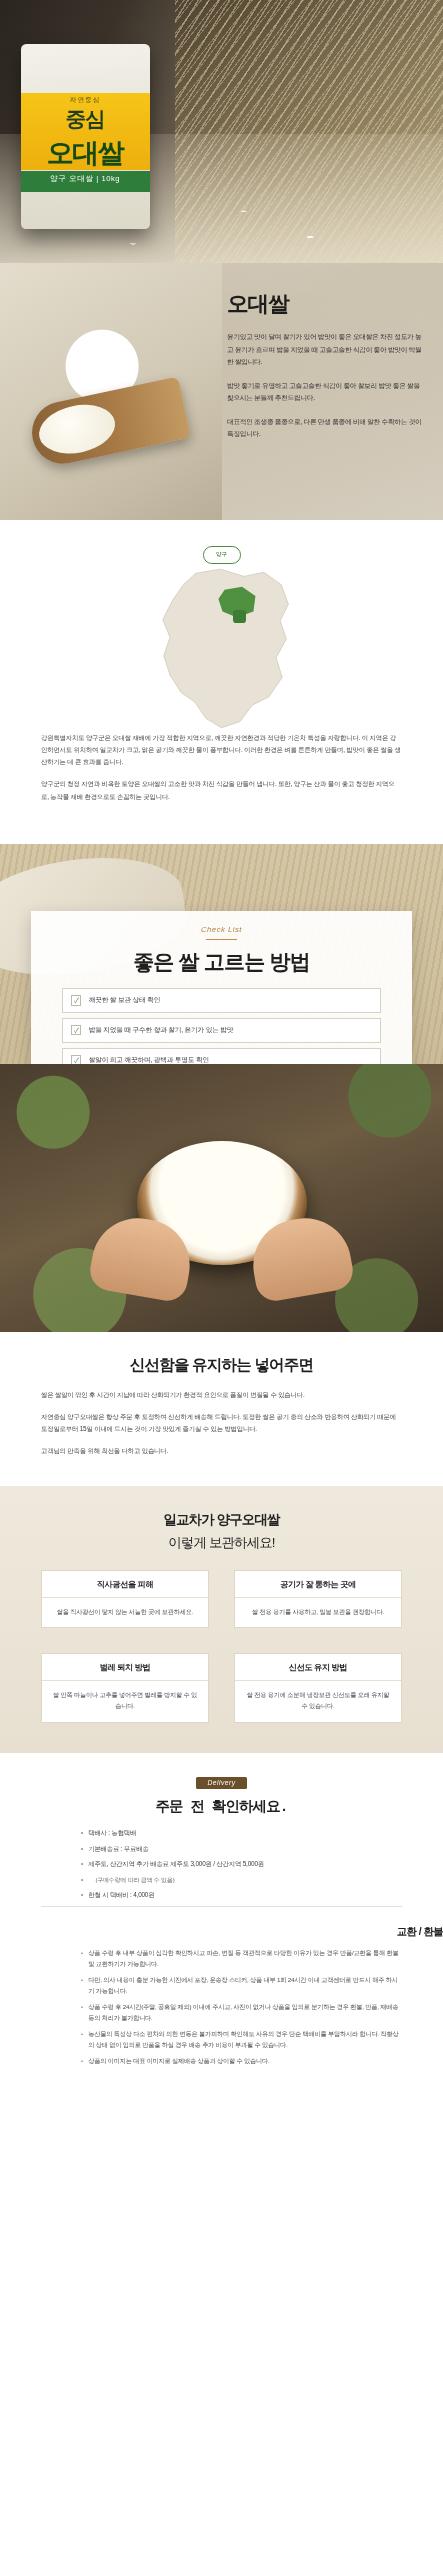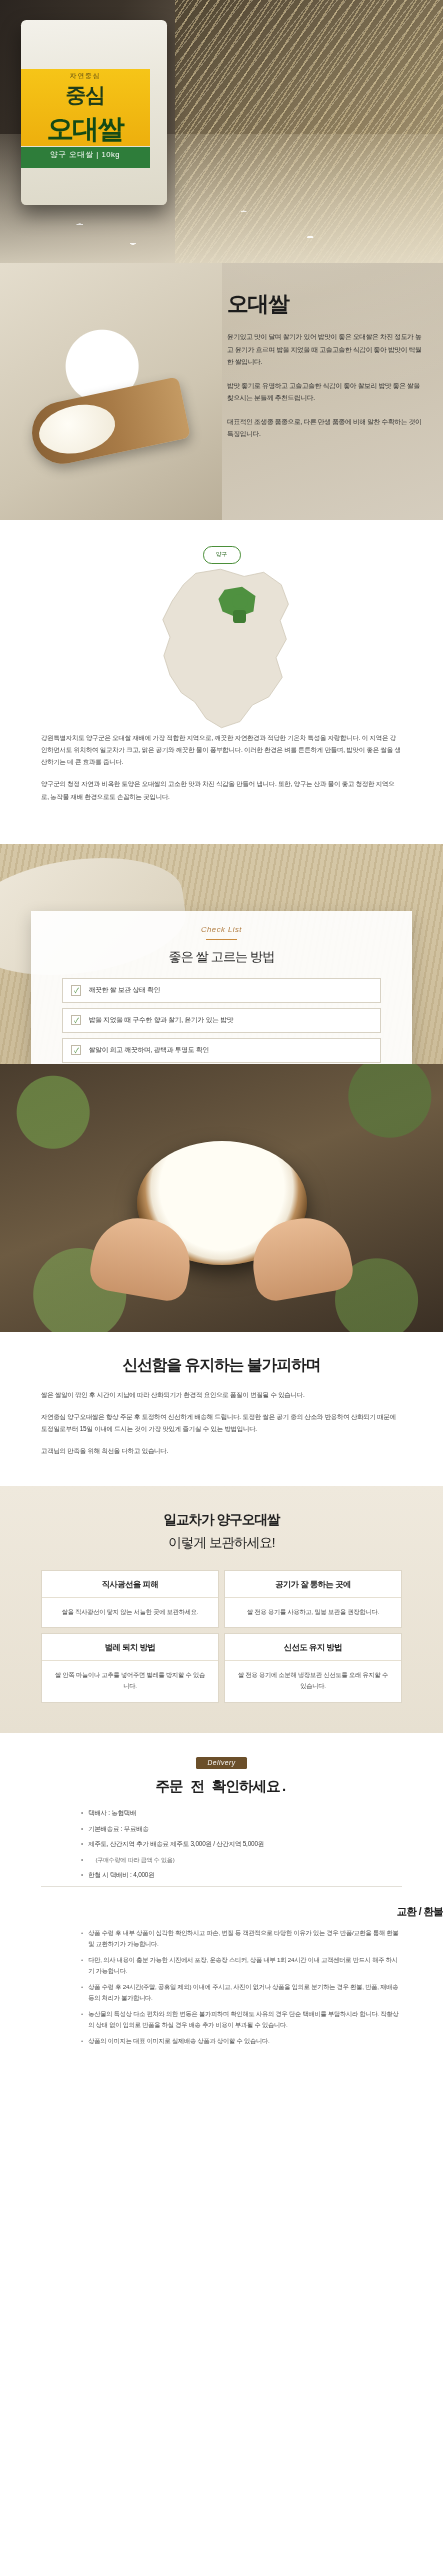--- a/index.html
+++ b/index.html
@@ -38,21 +38,21 @@
   .rice-scatter {
     position:absolute; left:0; bottom:0; width:443px; height:129px;
     background:
       radial-gradient(ellipse at 18% 70%, rgba(255,255,255,.9) 0 3.1px, rgba(255,255,255,0) 3.6px),
       radial-gradient(ellipse at 30% 85%, rgba(255,255,255,.85) 0 2.6px, rgba(255,255,255,0) 3.1px),
       radial-gradient(ellipse at 55% 60%, rgba(255,255,255,.8) 0 2.6px, rgba(255,255,255,0) 3.1px),
       radial-gradient(ellipse at 70% 80%, rgba(255,255,255,.9) 0 3.1px, rgba(255,255,255,0) 3.6px),
       linear-gradient(180deg, rgba(225,214,190,.2), rgba(232,224,204,.85));
   }
   .pack {
-    position:absolute; left:20.6px; top:20px; width:146px; height:185px;
+    position:absolute; left:20.6px; top:44px; width:129px; height:185px;
     border-radius:5.2px;
     background:linear-gradient(175deg,#f3f1ea 0%,#e9e6da 40%,#ddd9c9 100%);
     box-shadow:0 9.3px 20.6px rgba(0,0,0,.45);
     overflow:hidden;
   }
   .pack-band {
     position:absolute; left:0; top:49px; width:129px; height:77px;
     background:linear-gradient(180deg,#f6c518,#edaf0d);
   }
   .pack-green {
@@ -145,21 +145,21 @@
   .check-card {
     position:absolute; left:31px; top:67px; width:381px; padding:14.4px 0 17.5px 0;
     background:rgba(255,255,255,.93);
     box-shadow:0 5.2px 15.5px rgba(0,0,0,.18);
     text-align:center;
   }
   .check-eyebrow {
     font-size:7.7px; color:#b07b3f; font-style:italic; letter-spacing:0.5px; margin-bottom:2.1px;
   }
   .check-rule { width:31px; height:1px; background:#c98b3f; margin:4.1px auto 8.2px auto; }
-  .check-title { font-size:13px; font-weight:normal; color:#1f1f1f; letter-spacing:-0.8px; margin-bottom:12.4px; }
+  .check-title { font-size:21px; font-weight:bold; color:#1f1f1f; letter-spacing:-0.8px; margin-bottom:12.4px; }
   .check-list { width:319px; margin:0 auto; text-align:left; }
   .check-item {
     display:flex; align-items:center; gap:7.2px;
     border:0.5px solid #d8d2c4; background:#fff;
     padding:6.2px 8.2px; margin-bottom:5.2px;
     font-size:6.7px; color:#333; letter-spacing:-0.2px;
   }
   .check-box {
     width:10.3px;height:10.3px;border:0.5px solid #c0b9a8; display:flex;align-items:center;justify-content:center;
     color:#4f9140; font-size:7.2px; flex:0 0 auto;
@@ -202,21 +202,21 @@
 
   
   .store-sec {
     background:linear-gradient(180deg,#efe9dd 0%,#e7e0d1 100%);
     padding:25px 0 30px 0; text-align:center;
   }
   .store-kicker { font-size:13.4px; font-weight:bold; color:#232323; letter-spacing:-0.8px; }
   .store-title { font-size:13.4px; font-weight:normal; color:#232323; letter-spacing:-0.8px; margin-top:5.2px; }
   .store-grid {
     width:361px; margin:18.5px auto 0 auto;
-    display:grid; grid-template-columns:1fr 1fr; gap:5px;
+    display:grid; grid-template-columns:1fr 1fr; gap:25px;
   }
   .store-card {
     background:#fff; border:0.5px solid #ded7c8; padding:0 0 10.3px 0; text-align:center;
   }
   .store-card h4 {
     margin:0; padding:7.2px 0; font-size:8.2px; font-weight:bold; color:#1f1f1f;
     border-bottom:0.5px solid #e6e0d2; letter-spacing:-0.4px;
   }
   .store-card p { margin:8.2px 10.3px 0 10.3px; font-size:6.2px; line-height:1.8; color:#4a4a4a; letter-spacing:-0.2px; }
 
@@ -323,21 +323,21 @@
     </div>
   </section>
 
   <section class="mill-sec">
     <div class="mill-photo">
       <div class="leafs"></div>
       <div class="bowl"></div>
       <div class="hand-l"></div>
       <div class="hand-r"></div>
     </div>
-    <h2 class="mill-title">신선함을 유지하는 불가피하며</h2>
+    <h2 class="mill-title">신선함을 유지하는 넣어주면</h2>
     <div class="mill-body">
       <p>쌀은 쌀알이 깎인 후 시간이 지남에 따라 산화되기가 환경적 요인으로 품질이 변질될 수 있습니다.</p>
       <p>자연중심 양구오대쌀은 항상 주문 후 도정하여 신선하게 배송해 드립니다. 도정한 쌀은 공기 중의 산소와 반응하여 산화되기 때문에 도정일로부터 15일 이내에 드시는 것이 가장 맛있게 즐기실 수 있는 방법입니다.</p>
       <p>고객님의 만족을 위해 최선을 다하고 있습니다.</p>
     </div>
   </section>
 
   <section class="store-sec">
     <div class="store-kicker">일교차가 양구오대쌀</div>
     <div class="store-title">이렇게 보관하세요!</div>

